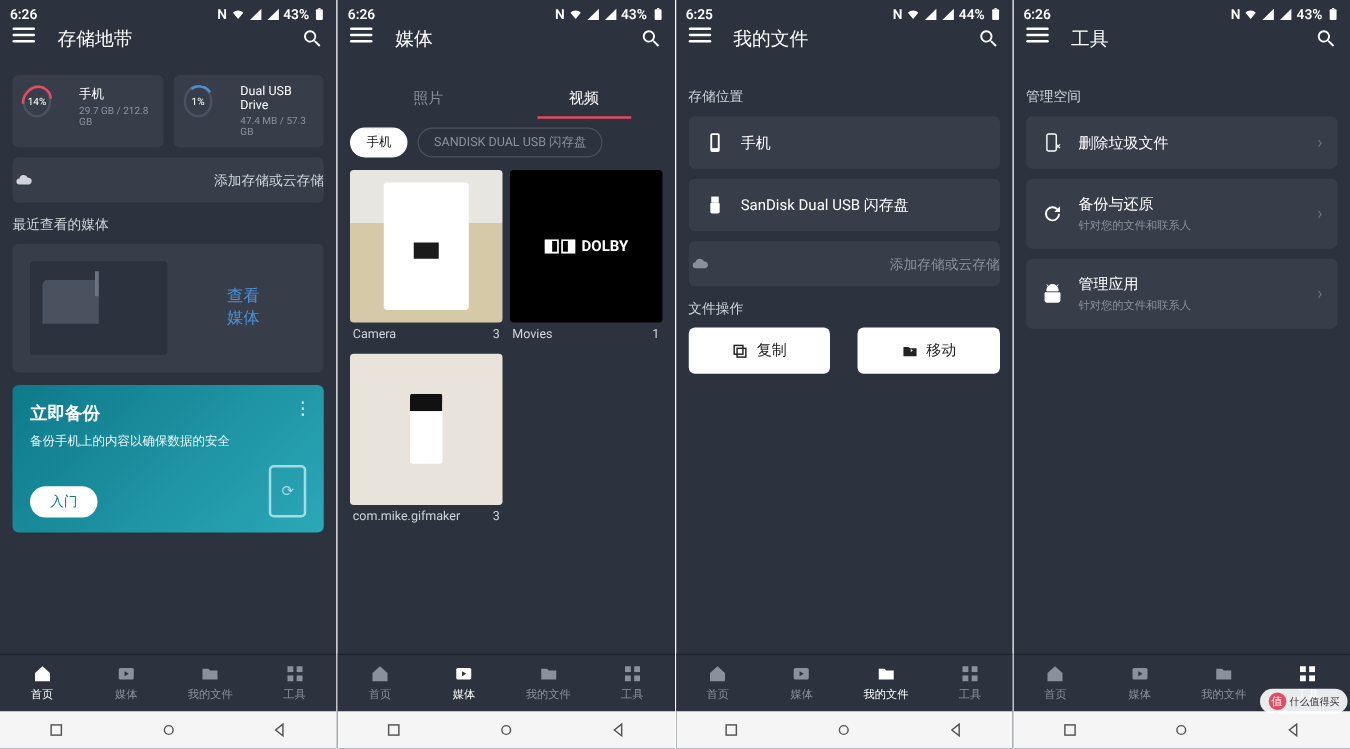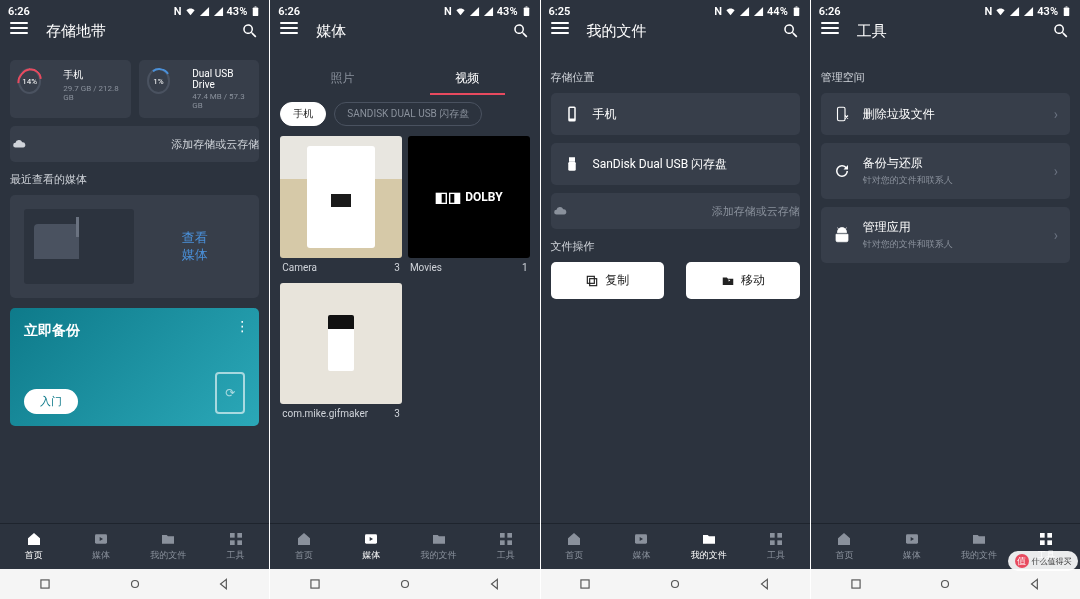--- a/index.html
+++ b/index.html
@@ -129,20 +129,21 @@
     </div>
     <div class="sectiontitle">最近查看的媒体</div>
     <div class="mediacard">
       <div class="mailboxph"></div>
       <div class="viewmedia" style="white-space:pre-line">查看
 媒体</div>
     </div>
     <div class="backupcard">
       <div class="backupdots">⋮</div>
       <div class="backuptitle">立即备份</div>
+      <div class="backupdesc">备份手机上的内容以确保数据的安全</div>
       <button class="startbtn">入门</button>
       <div class="phoneglyph">⟳</div>
     </div>
   </div>
   <div class="bottomnav">
       <div class="navitem active">
         <svg class="navicon" viewBox="0 0 24 24">
           <path d="M3 11l9-8 9 8v10H3z"></path>
         </svg>
         <span>首页</span>

